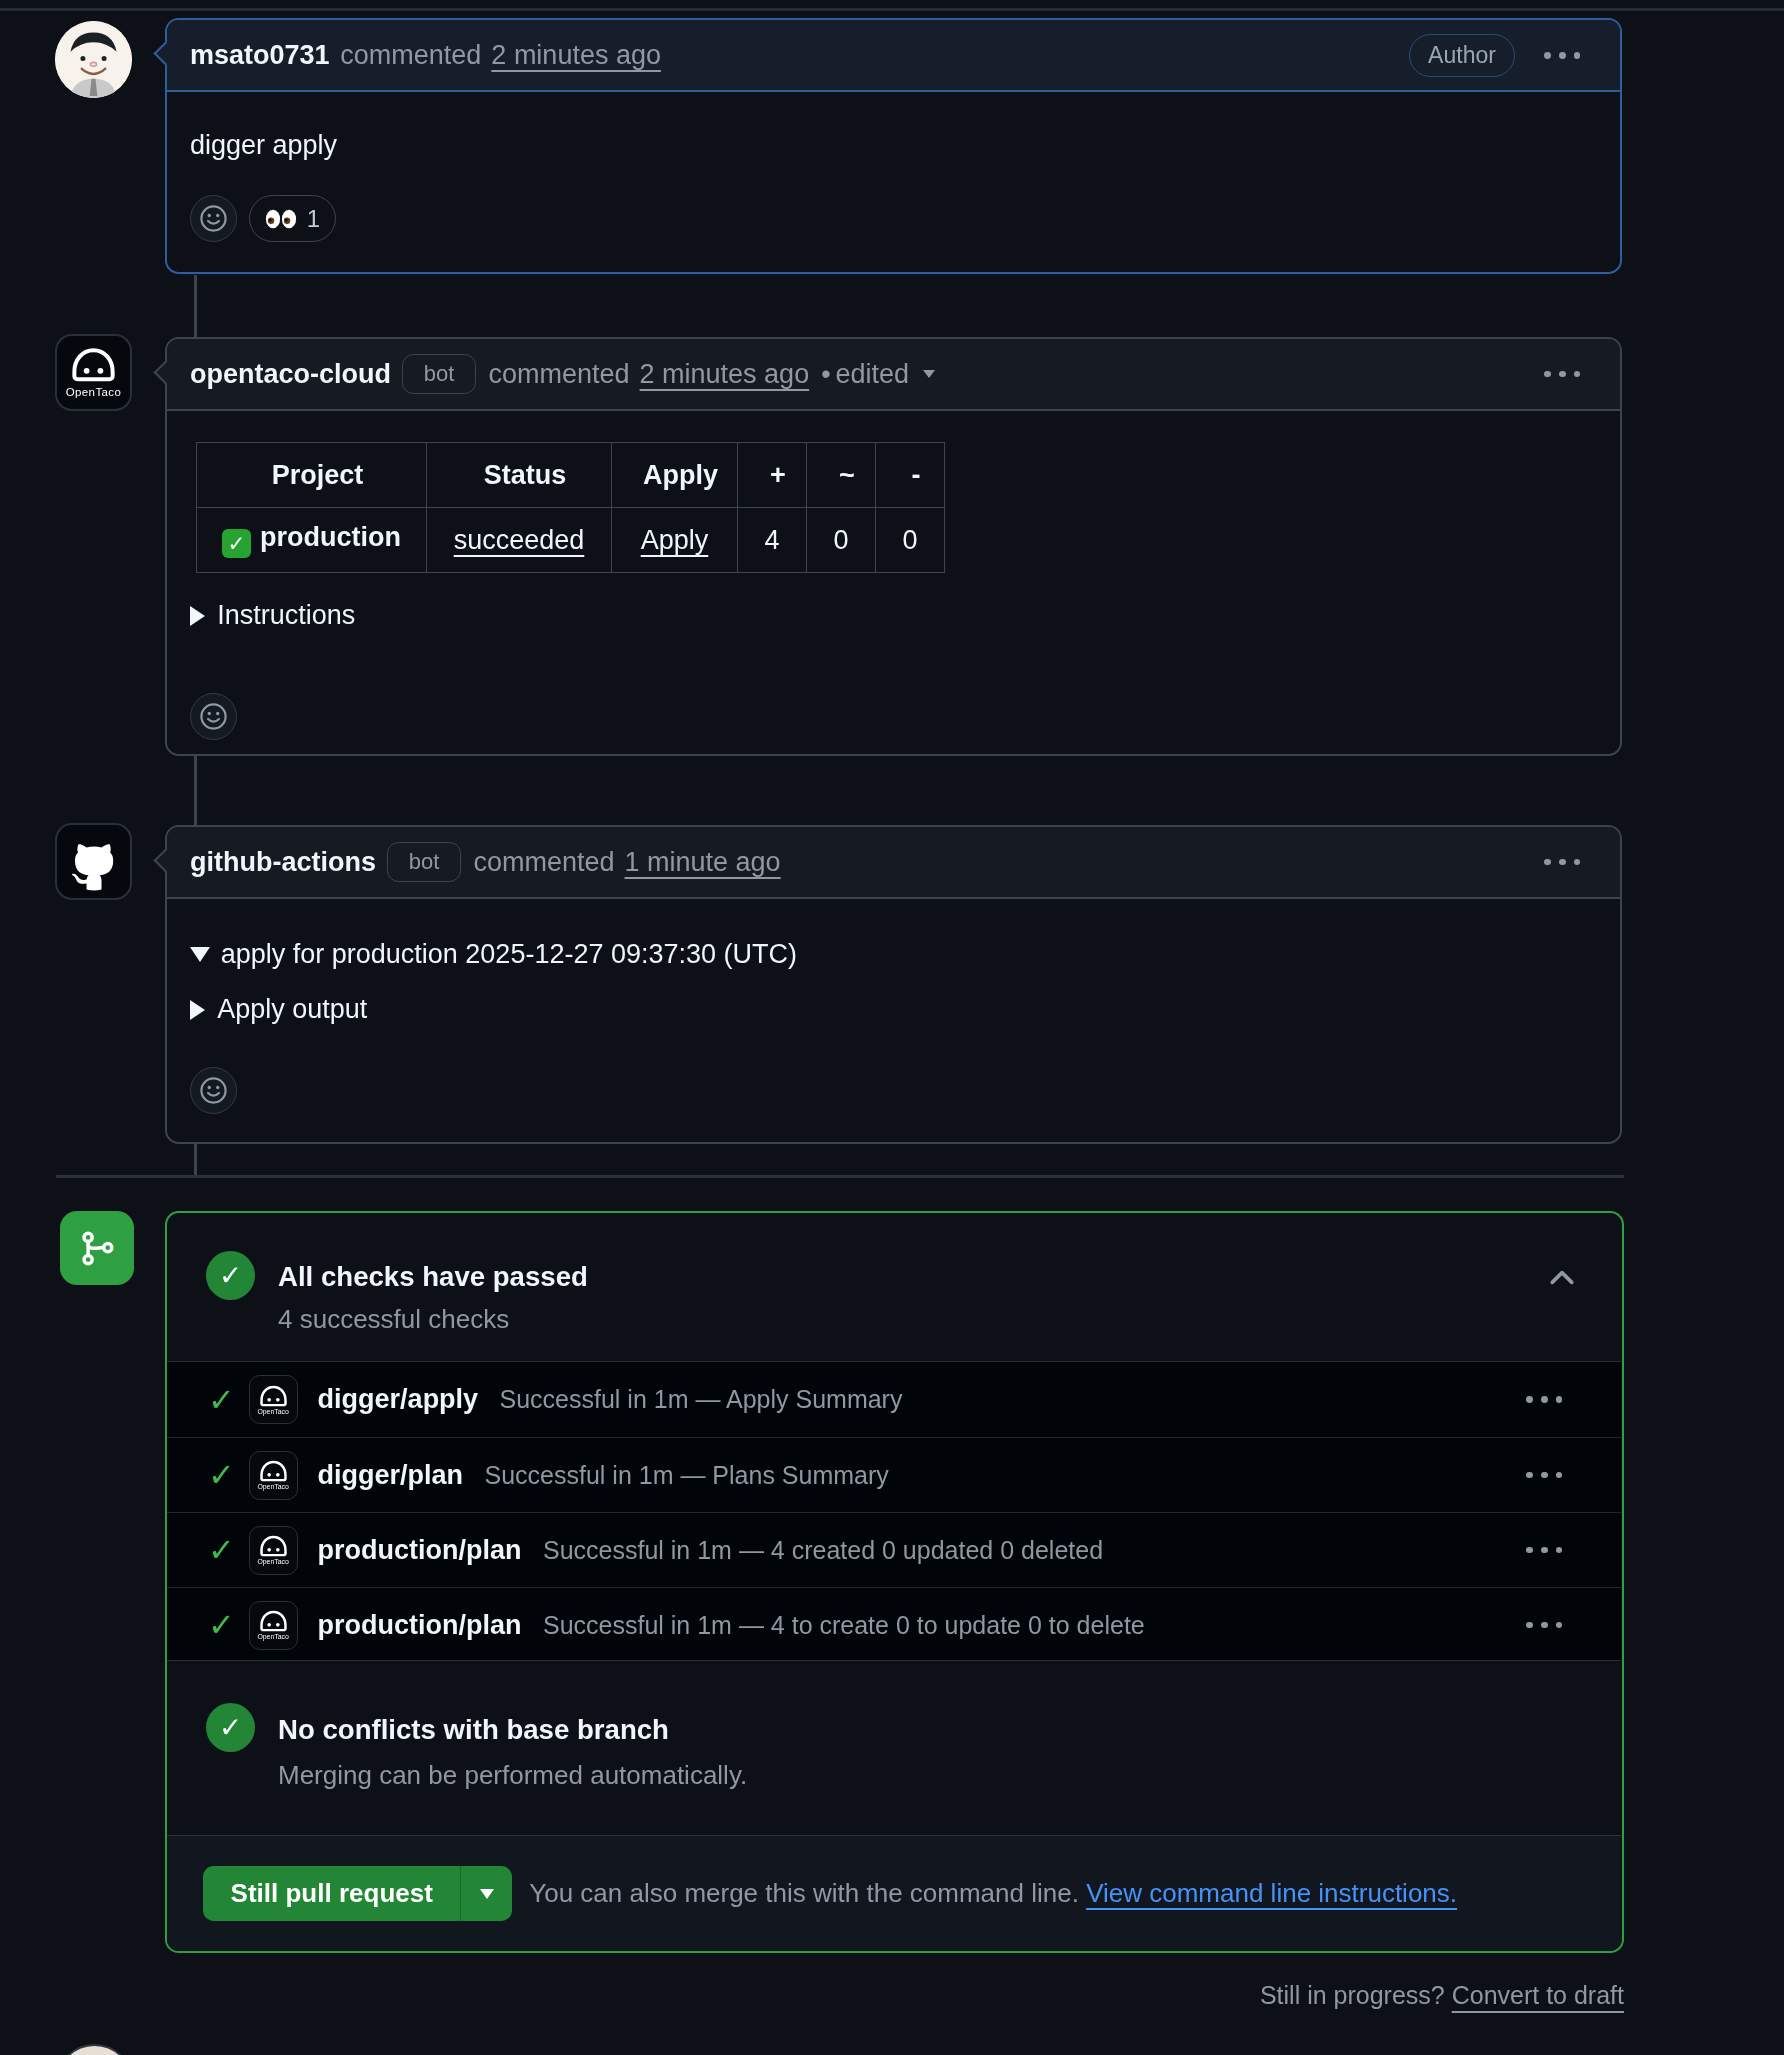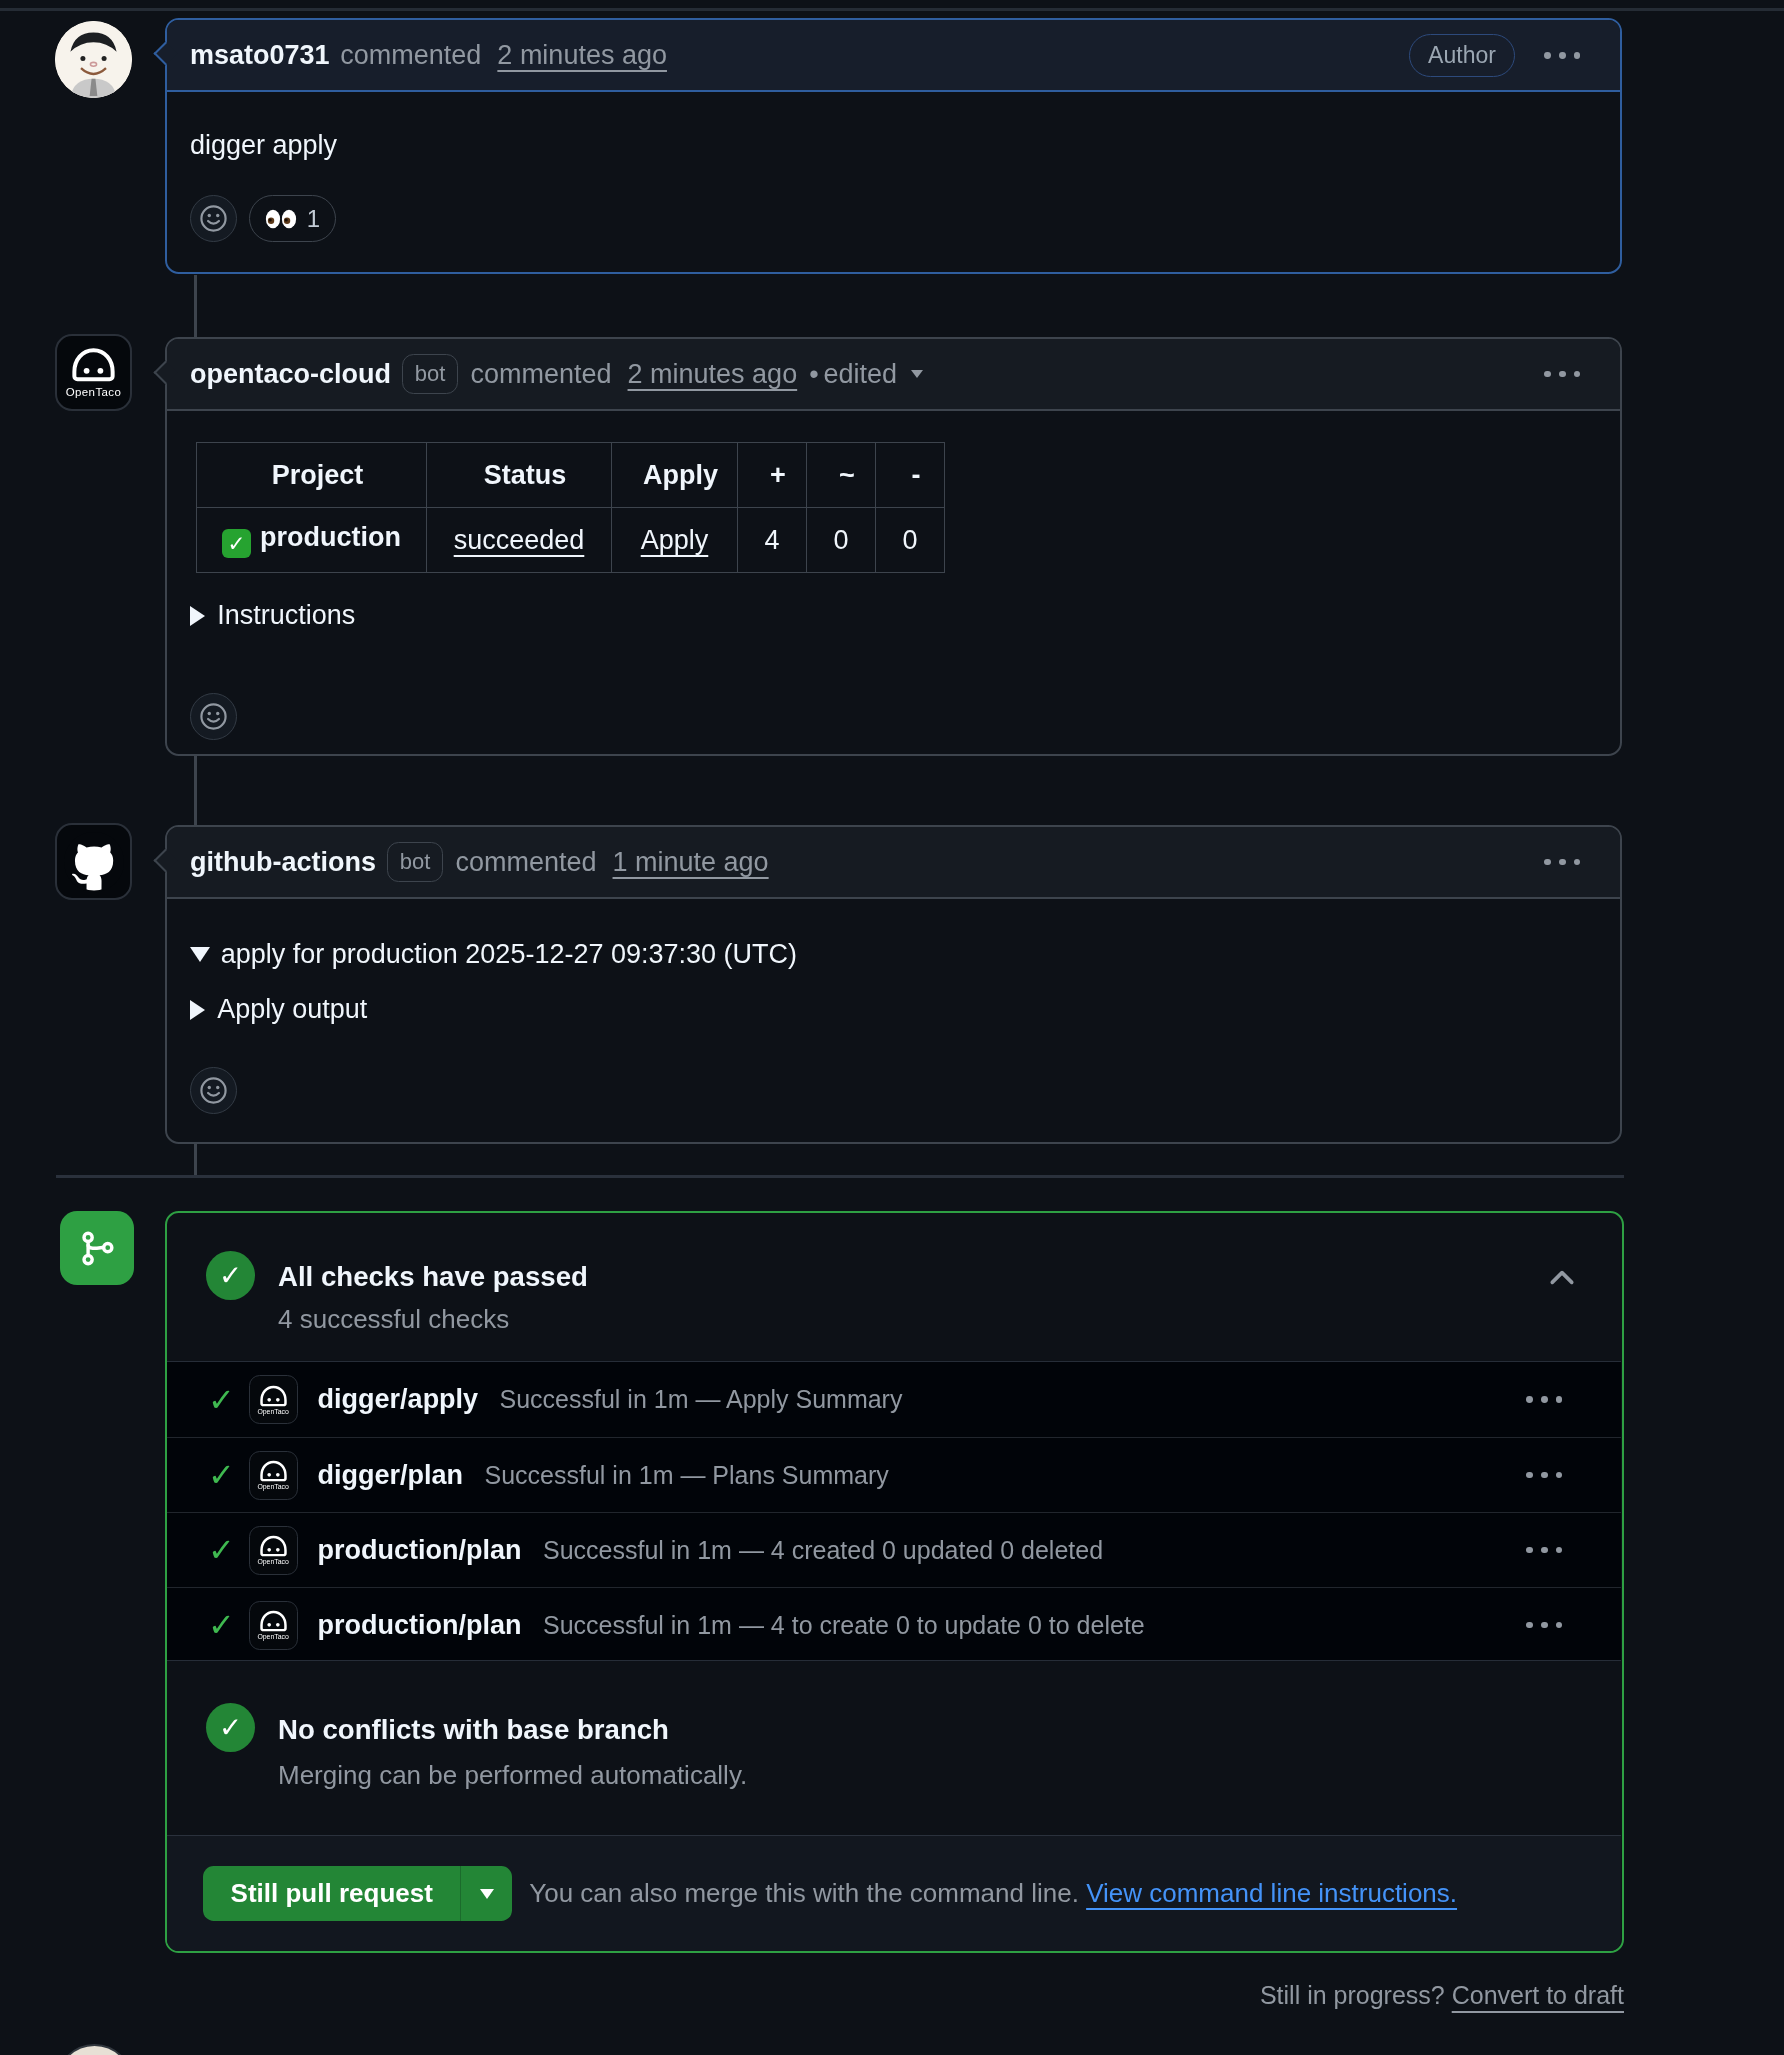--- a/index.html
+++ b/index.html
@@ -20,22 +20,22 @@
   .chead{position:relative;height:72px;background:var(--hdr);
          border-bottom:2.3px solid var(--border);border-radius:11.5px 11.5px 0 0;
          display:flex;align-items:center;padding:0 35px 0 23px;}
   .cbox.highlight .chead{background:var(--hdr-hi);border-bottom-color:#2f5e9f;justify-content:flex-end;}
   .tail{position:absolute;left:-10px;top:24.5px;width:17px;height:17px;background:var(--hdr);
         border-left:2.3px solid var(--border);border-bottom:2.3px solid var(--border);
         transform:rotate(45deg);}
   .cbox.highlight .tail{background:var(--hdr-hi);border-color:#2f5e9f;}
   .uname{font-weight:700;color:var(--txt);margin-right:10.7px;}
   .hmuted{color:var(--muted);}
-  .tstamp{color:var(--muted);text-decoration:underline;text-underline-offset:6.1px;text-decoration-thickness:1.9px;margin-left:16px;}
-  .botbadge{display:inline-flex;align-items:center;height:40px;padding:0 12px;margin-right:12.2px;
+  .tstamp{color:var(--muted);text-decoration:underline;text-underline-offset:6.1px;text-decoration-thickness:1.9px;margin-left:10px;}
+  .botbadge{display:inline-flex;align-items:center;height:40px;padding:0 21px;margin-right:12.2px;
         border:1.9px solid var(--border);border-radius:11.5px;color:var(--muted);font-size:22px;}
   .spacer{flex:1;}
   .authorbadge{display:inline-flex;align-items:center;height:43px;padding:0 18.4px;
         border:1.9px solid #2d4a7c;border-radius:22px;color:#9ba6b2;font-size:23px;margin-right:24.5px;}
   .kebab{display:flex;gap:7.7px;align-items:center;cursor:pointer;padding:4.6px;}
   .kebab i{width:6.9px;height:6.9px;border-radius:50%;background:var(--muted);}
   .editcaret{display:inline-block;width:0;height:0;border-left:6.9px solid transparent;
         border-right:6.9px solid transparent;border-top:8.4px solid var(--muted);margin-left:13.8px;}
   .dotsep{color:var(--muted);margin:0 4.6px 0 12.2px;}
   

